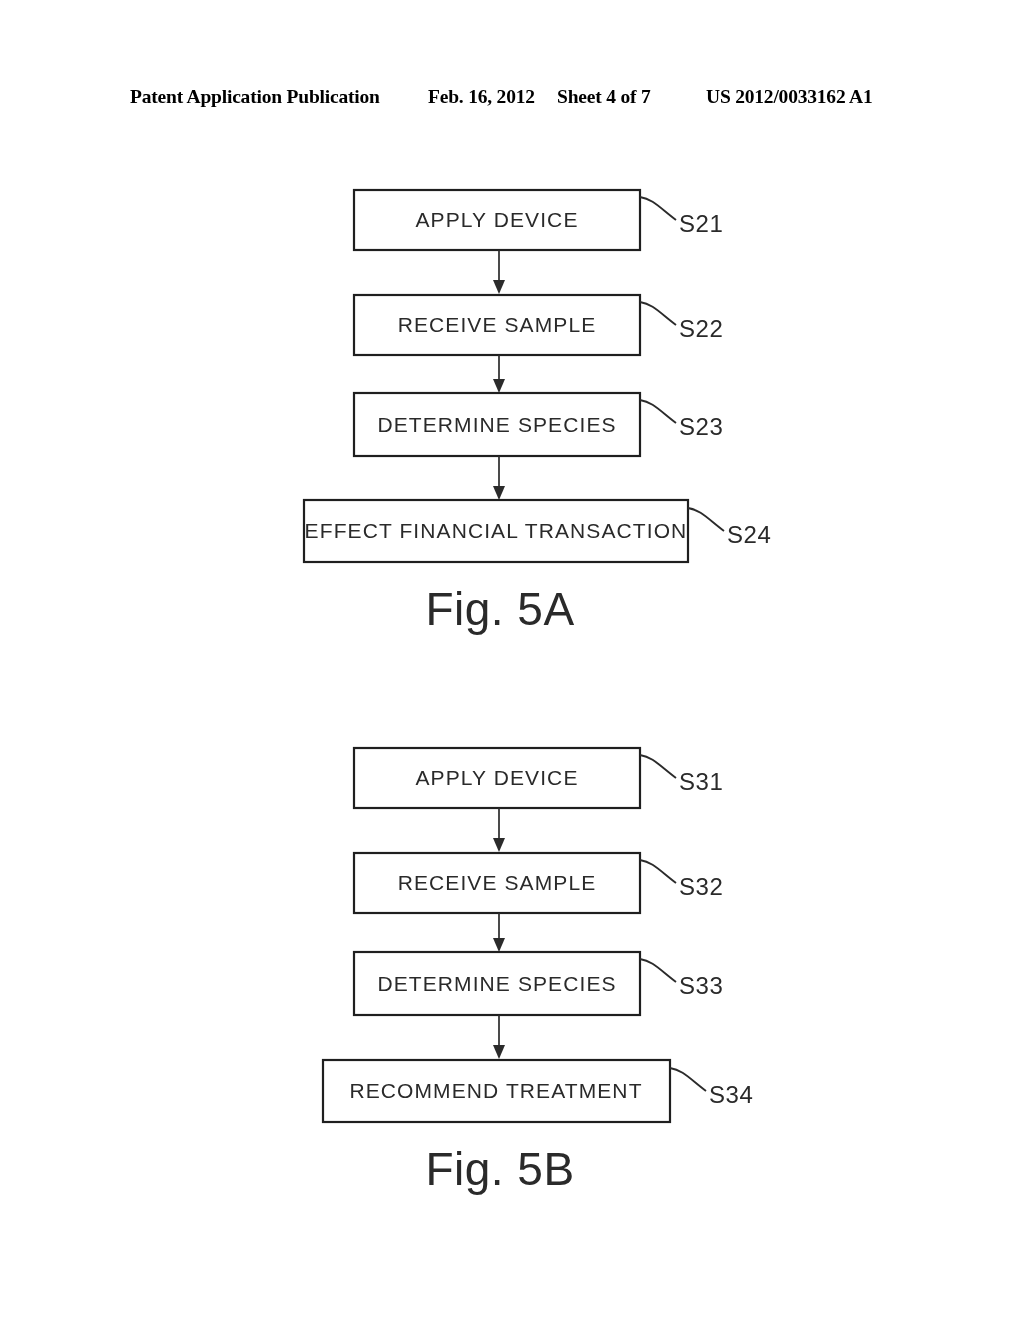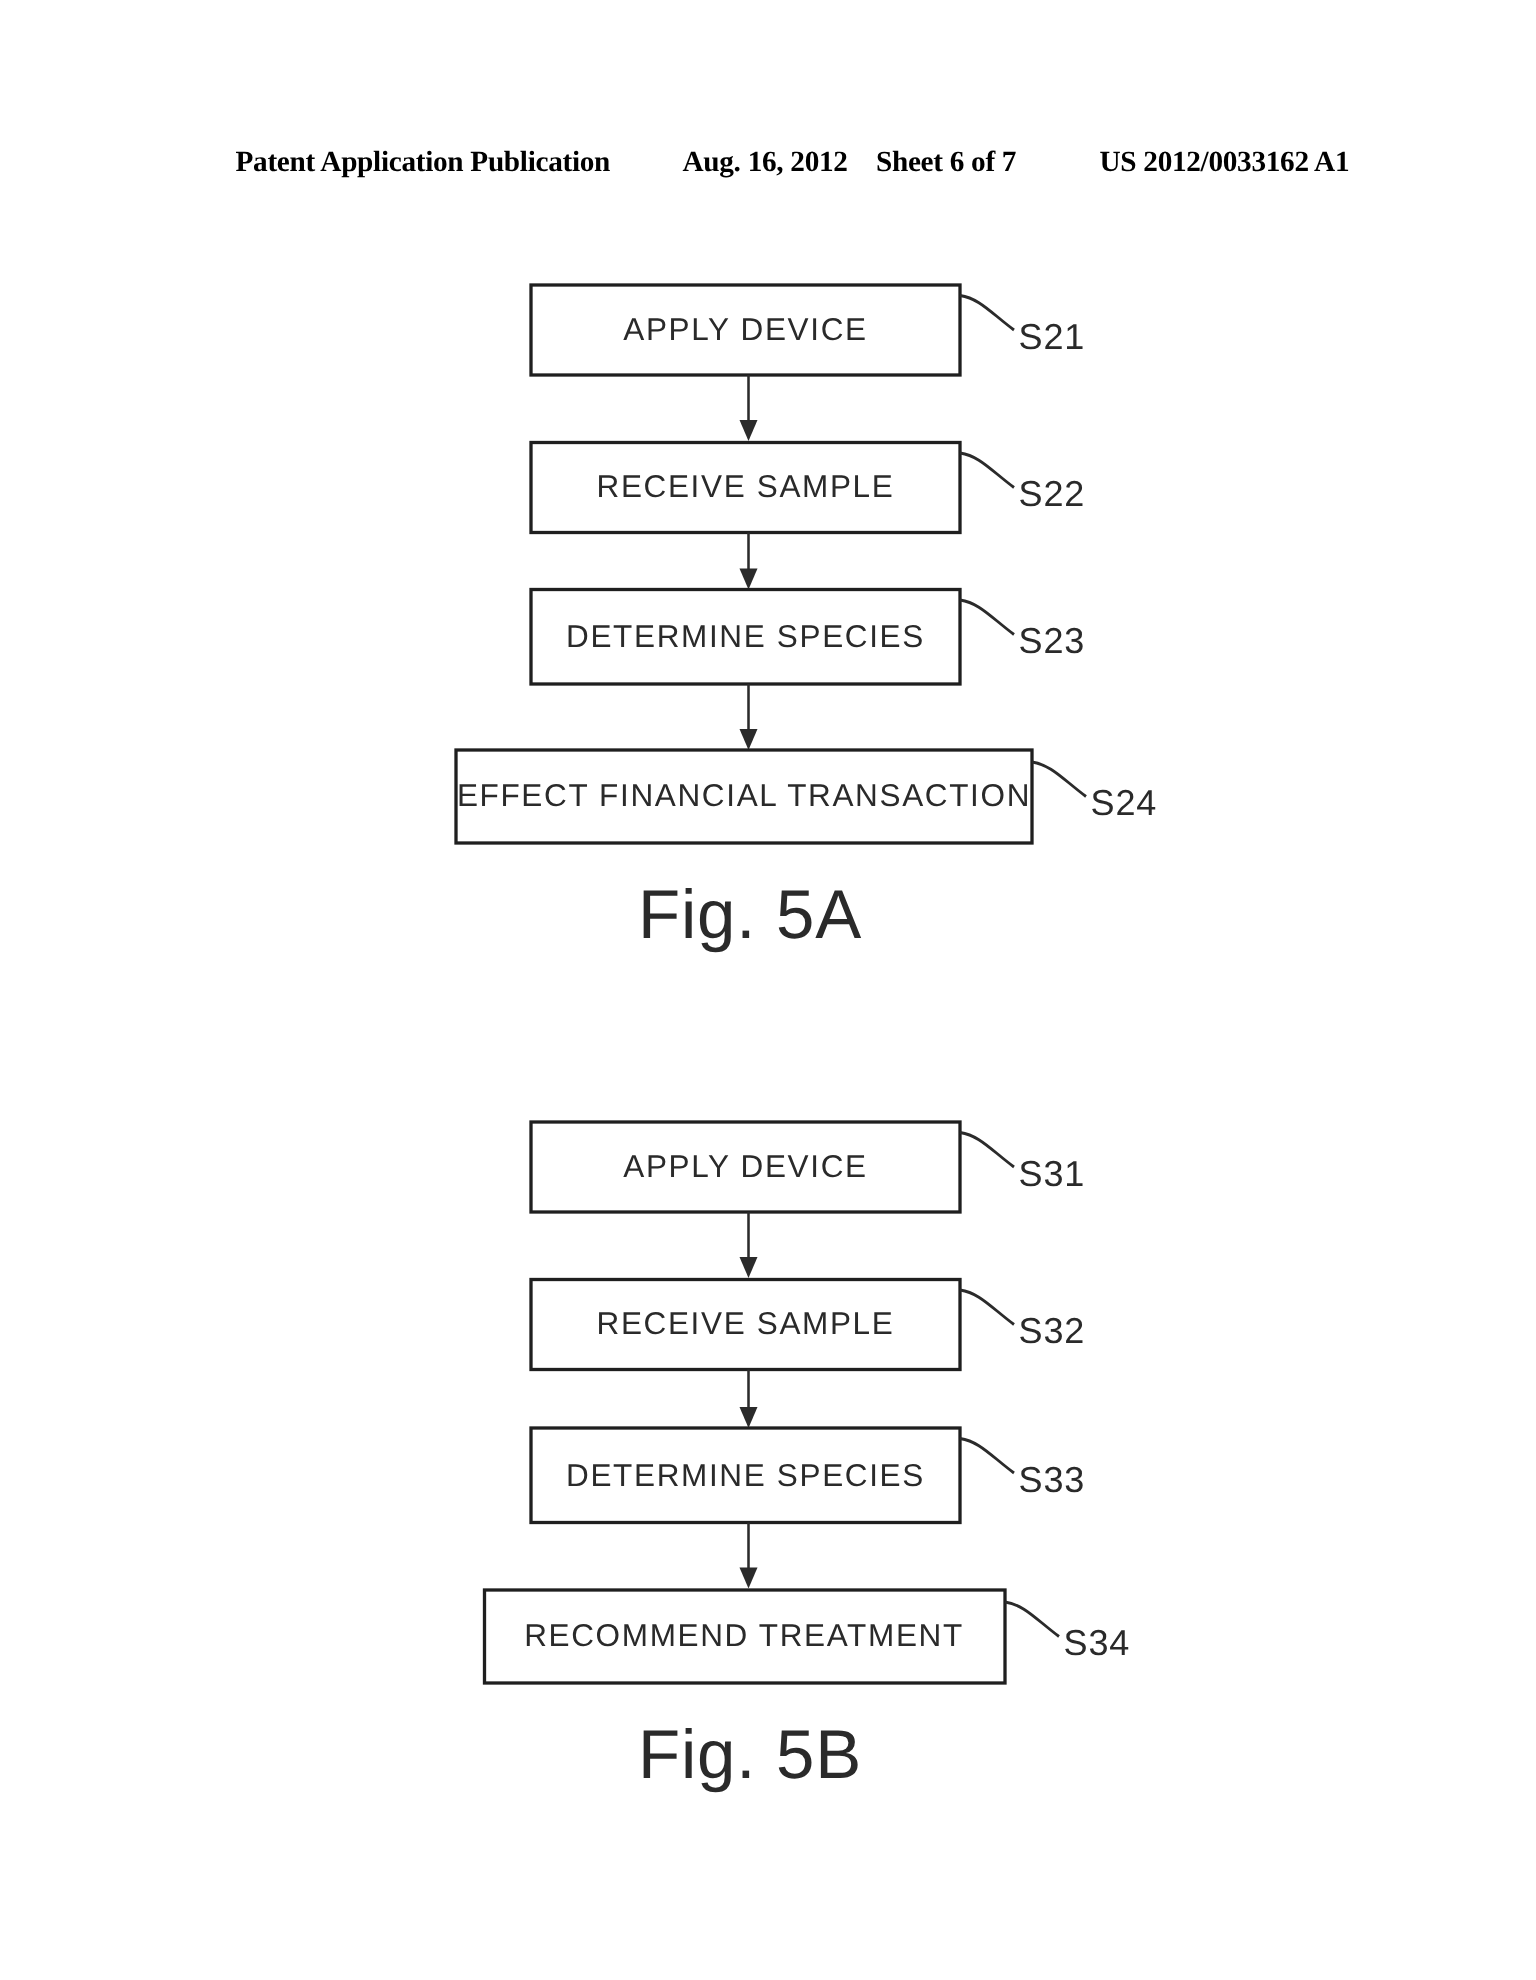--- a/index.html
+++ b/index.html
@@ -26,22 +26,21 @@
     height: 28px;
     font-family: "Liberation Serif", serif;
     font-weight: bold;
     font-size: 19.5px;
     letter-spacing: -0.2px;
     color: #000000;
     white-space: nowrap;
   }
   #sheet-header > span {
     position: absolute;
-    top: 12px;
-    margin-left: 27px;
+    top: 0;
   }
   .hdr-pub   { left: 130px; }
   .hdr-date  { left: 428px; }
   .hdr-sheet { left: 557px; }
   .hdr-pat   { left: 706px; }
 
   
   .figure {
     position: absolute;
     left: 0;
@@ -100,22 +99,22 @@
     fill: #2a2a2a;
     text-anchor: middle;
     dominant-baseline: alphabetic;
   }
 </style>
 </head>
 <body>
 
 <div id="sheet-header">
   <span class="hdr-pub">Patent Application Publication</span>
-  <span class="hdr-date">Aug. 16, 2012</span>
-  <span class="hdr-sheet">Sheet 6 of 7</span>
+  <span class="hdr-date">Feb. 16, 2012</span>
+  <span class="hdr-sheet">Sheet 4 of 7</span>
   <span class="hdr-pat">US 2012/0033162 A1</span>
 </div>
 
 <div class="figure" id="figure-5a">
   <svg class="flow-svg" width="1024" height="480" viewBox="0 0 1024 480">
 
     <g>
       <rect class="box-rect" x="354" y="20" width="286" height="60"></rect>
       <text class="box-text" x="497" y="51">APPLY DEVICE</text>
     </g>

